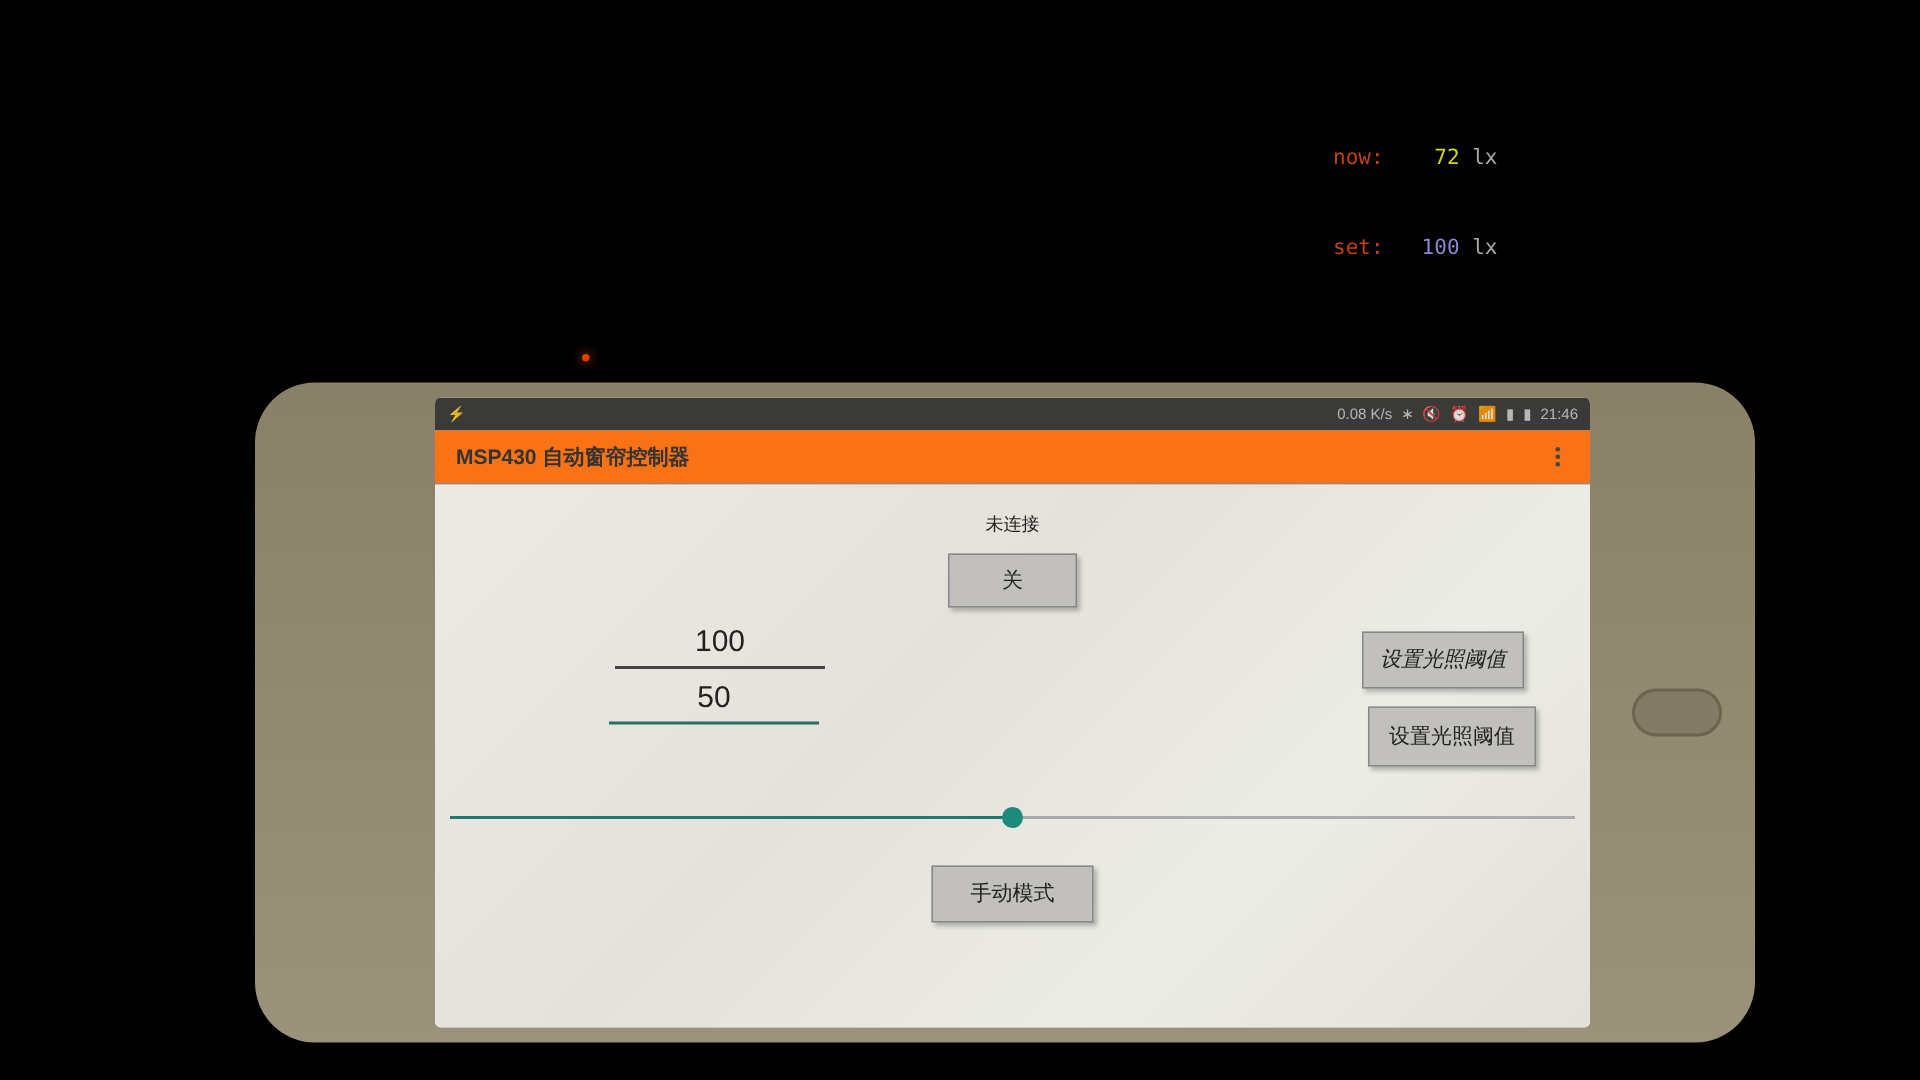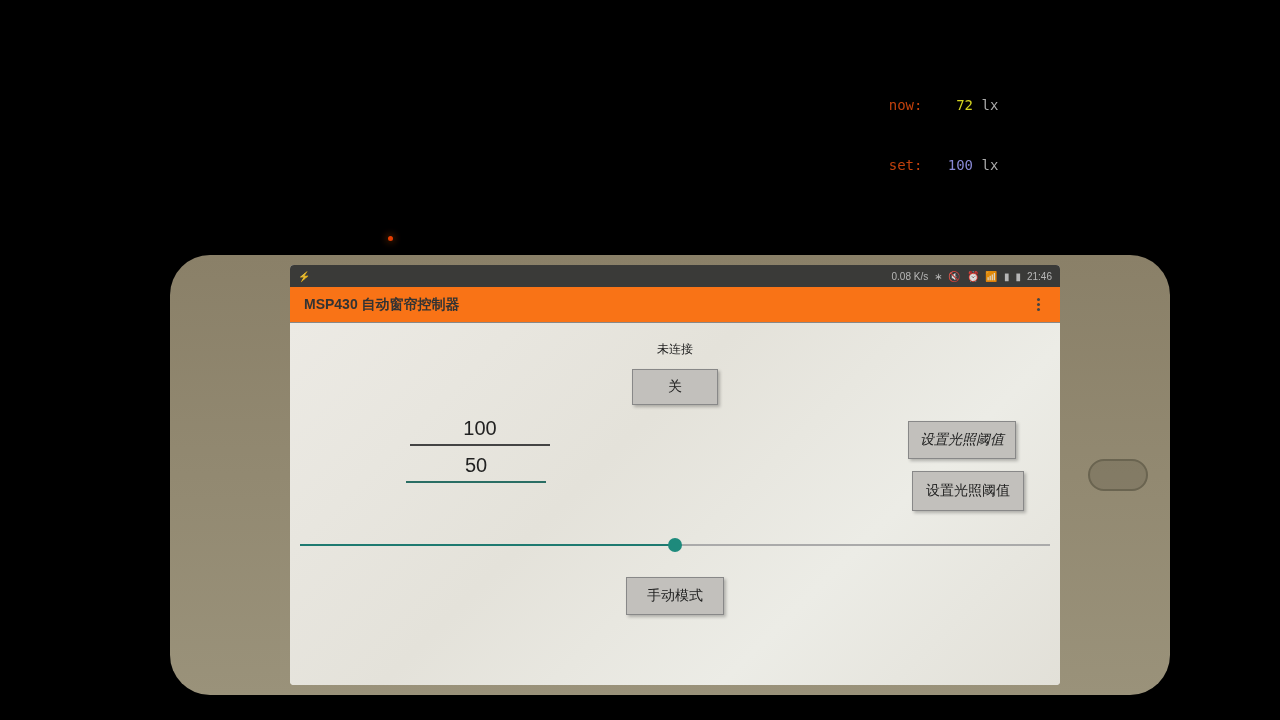--- a/index.html
+++ b/index.html
@@ -136,21 +136,21 @@
     color: #222;
     display: flex;
     align-items: center;
     justify-content: center;
     cursor: pointer;
   }
   
   .btn-toggle { top: 46px; left: 50%; transform: translateX(-50%); width: 86px; height: 36px; }
   .btn-light { top: 98px; right: 44px; width: 108px; height: 38px; font-style: italic; }
   .btn-pos   { top: 148px; right: 36px; width: 112px; height: 40px; }
-  .btn-mode  { top: 254px; left: 50%; transform: translateX(-50%); width: 98px; height: 38px; }
+  .btn-mode  { top: 254px; left: 50%; transform: translateX(-50%); width: 108px; height: 38px; }
   
   .input-line {
     position: absolute;
     border: none;
     border-bottom: 2px solid #2a6e64;
     background: transparent;
     text-align: center;
     font-size: 20px;
     color: #222;
     outline: none;

